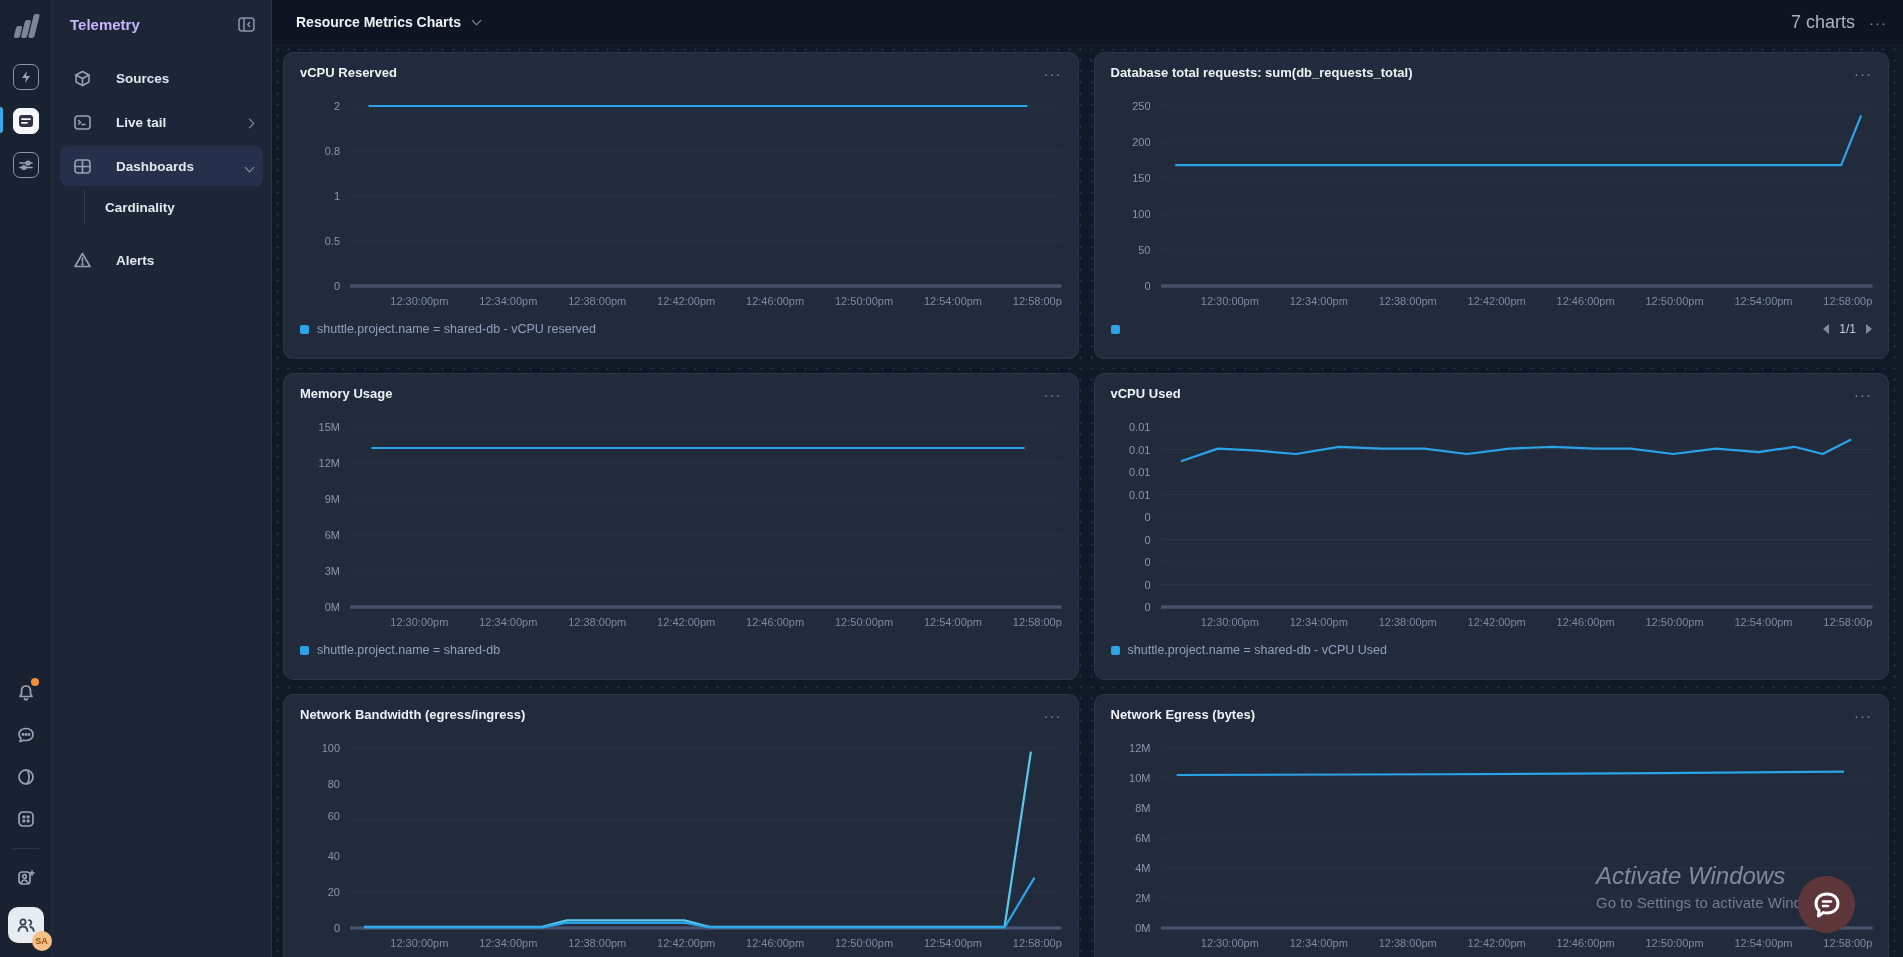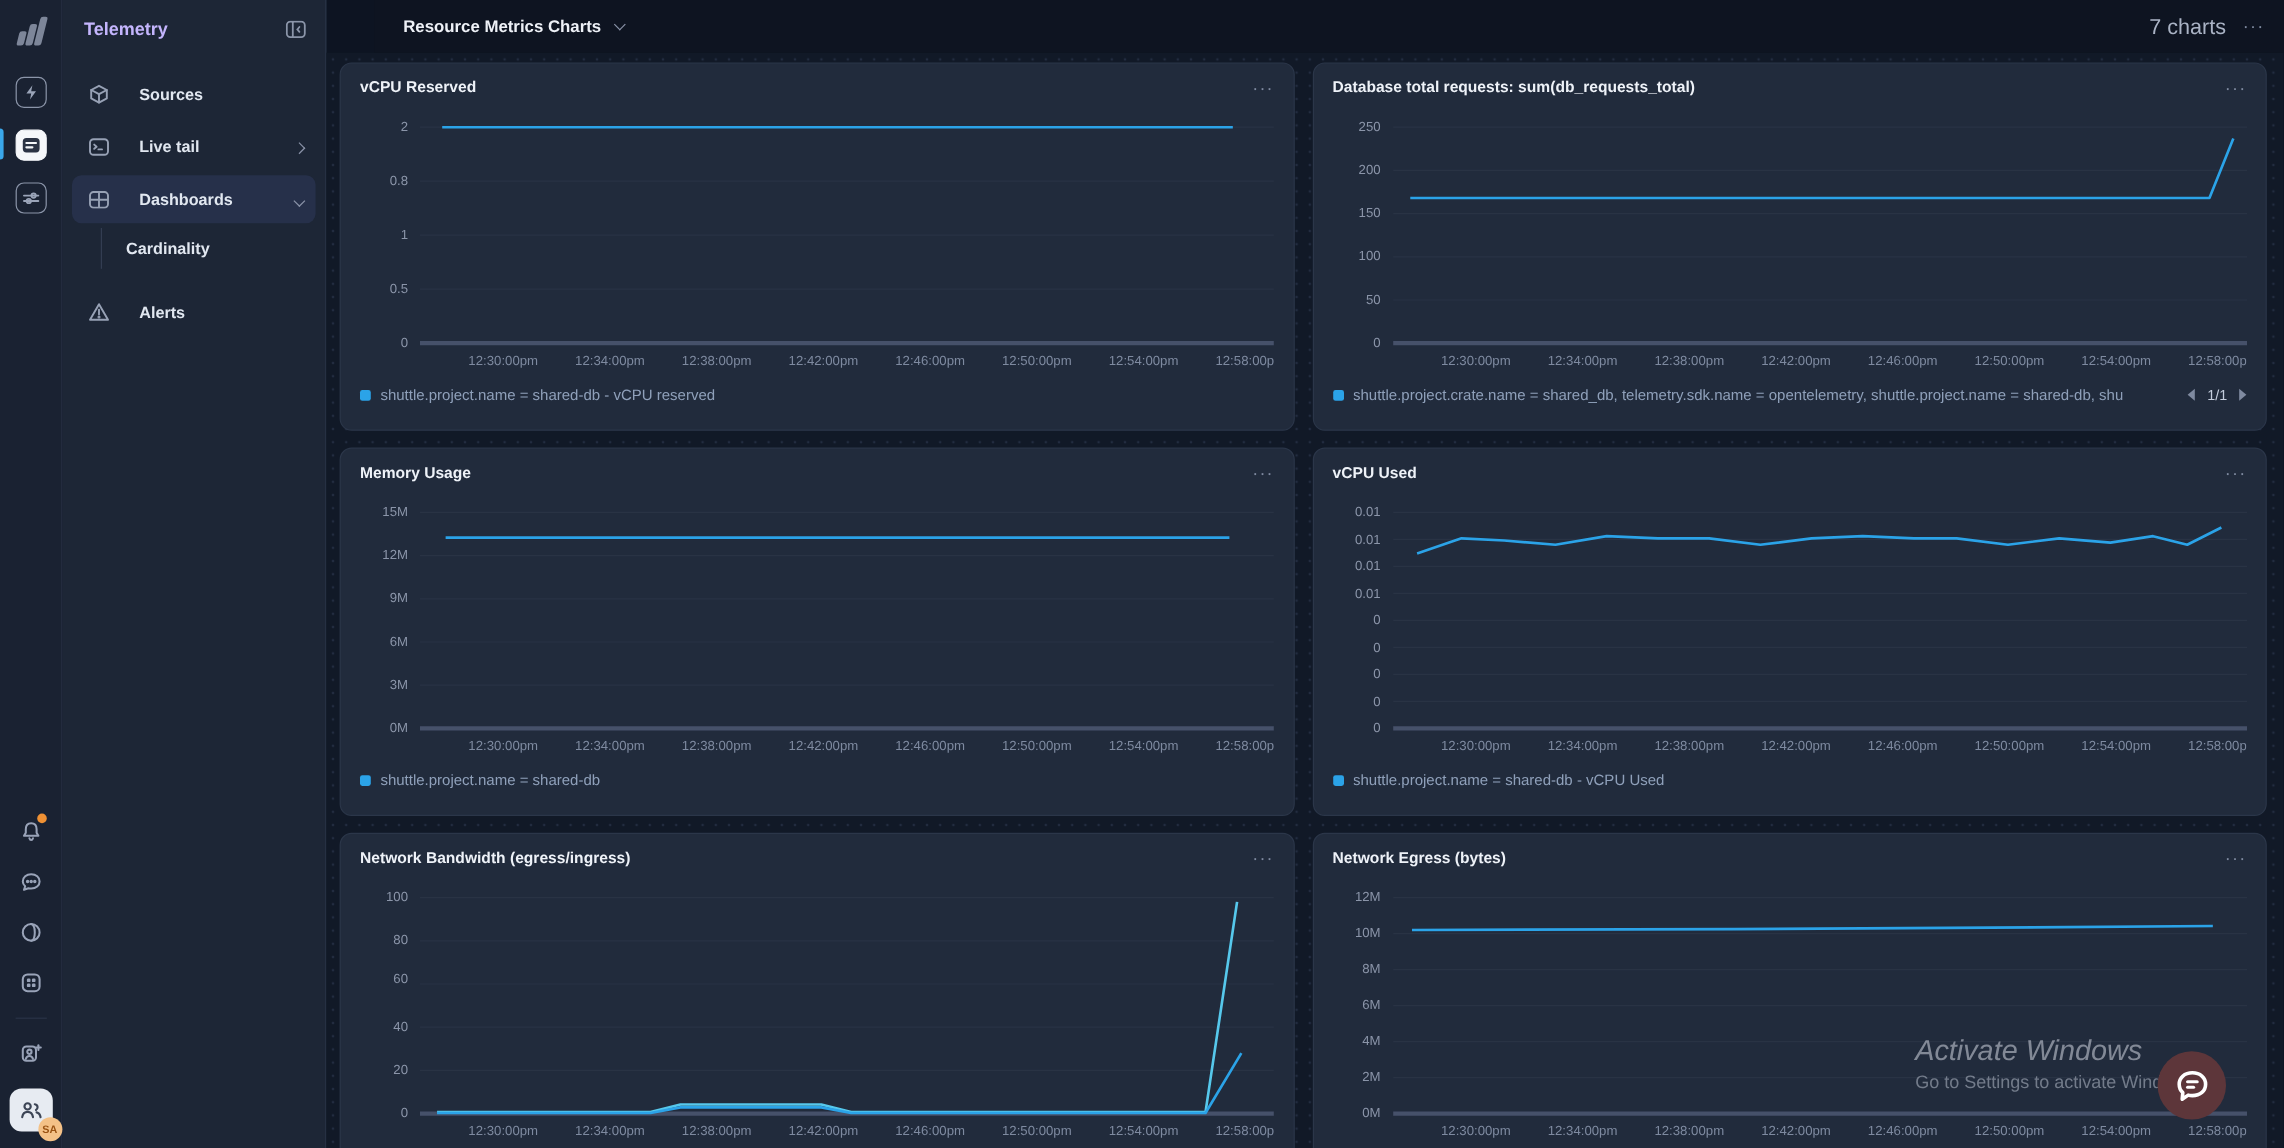--- a/index.html
+++ b/index.html
@@ -47,21 +47,21 @@
   .sb-chevron { margin-left:auto; color:#8a93a8; }
   .chev { width:7px; height:7px; border-right:1.6px solid #8a93a8; border-bottom:1.6px solid #8a93a8; display:inline-block; }
   .chev.right { transform:rotate(-45deg); }
   .chev.down { transform:rotate(45deg); margin-top:-3px; }
   .sb-sub { height:34px; display:flex; align-items:center; margin-left:24px; padding-left:20px;
     border-left:1px solid #333d52; color:#e1e7f0; font-size:13.5px; font-weight:600; cursor:pointer; }
   .sb-gap { height:8px; }
 
   
   .main { flex:1; display:flex; flex-direction:column; min-width:0; }
-  .topbar { height:44px; background:#0e1421; display:flex; align-items:center; padding:0 16px 0 24px; flex:none;margin-left:40px; }
+  .topbar { height:44px; background:#0e1421; display:flex; align-items:center; padding:0 16px 0 24px; flex:none; }
   .topbar-title { color:#eef1f7; font-size:14px; font-weight:bold; }
   .topbar .chev { margin-left:12px; }
   .topbar-right { margin-left:auto; display:flex; align-items:center; gap:14px; }
   .charts-count { color:#aab3c5; font-size:18px; }
   .dots { color:#7f8aa0; font-size:15px; letter-spacing:1px; cursor:pointer; background:none; border:none;
     font-family:"Liberation Sans", sans-serif; }
   .content { flex:1; background-color:#111927;
     background-image:radial-gradient(rgba(70,84,116,0.33) 1px, transparent 1.3px);
     background-size:11px 11px; overflow:hidden; position:relative; }
   .cards { display:grid; grid-template-columns:1fr 1fr; gap:14px 15px; padding:8px 14px 0 11px; }
@@ -324,21 +324,20 @@
                   <div class="xtick" style="left: 47.25%;">12:42:00pm</div>
                   <div class="xtick" style="left: 59.75%;">12:46:00pm</div>
                   <div class="xtick" style="left: 72.25%;">12:50:00pm</div>
                   <div class="xtick" style="left: 84.75%;">12:54:00pm</div>
                   <div class="xtick" style="left: 97.25%;">12:58:00pm</div>
                 </div>
               </div>
           </div>
           <div class="legend">
             <span class="swatch" style="background: rgb(43, 163, 232);"></span>
-            <span class="legend-text">shuttle.project.crate.name = shared_db, telemetry.sdk.name = opentelemetry, shuttle.project.name = shared-db, shu</span>
             <span class="pager">
               <span class="tri left"></span>
               <span>1/1</span>
               <span class="tri right"></span>
             </span>
           </div>
         </section>
 
         <section class="card">
           <div class="card-head">

